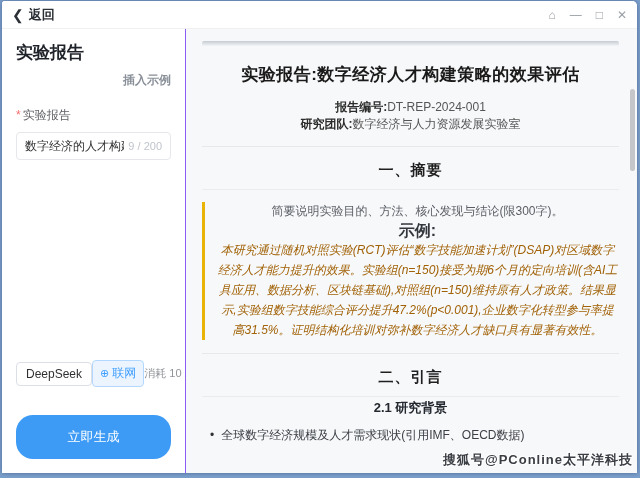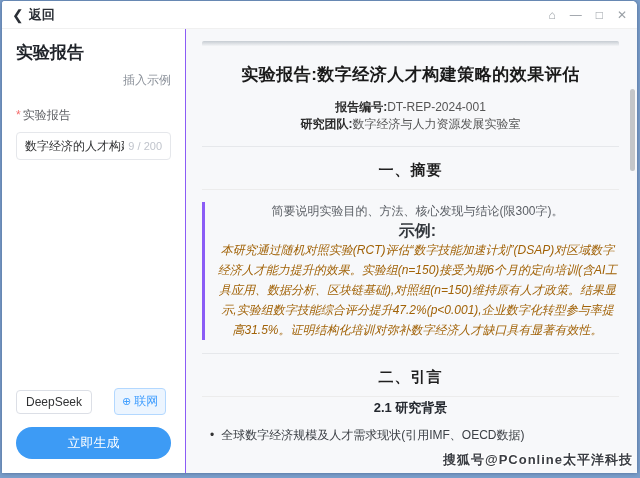--- a/index.html
+++ b/index.html
@@ -29,44 +29,44 @@
   .wc-home{ font-size:14px; }
   
   .main{ flex:1; display:flex; min-height:0; }
   
   .sidebar{
     width:184px; flex:0 0 184px; background:#ffffff;
     border-right:1px solid #8b5cf6; padding:12px 14px 14px 14px;
     display:flex; flex-direction:column;
   }
   .sb-title{ font-size:17px; font-weight:bold; color:#1f2329; }
-  .sb-insert{ align-self:flex-end; margin-top:8px; font-size:12px; color:#8a9099; cursor:pointer; }
+  .sb-insert{ align-self:flex-end; margin-top:8px; font-size:12px; color:#8a9099; cursor:pointer;font-weight:bold; }
   .sb-field-label{ margin-top:18px; font-size:12px; color:#606266; }
   .req-mark{ color:#f56c6c; margin-right:2px; font-size:12px; }
   .sb-input{
     margin-top:8px; height:28px; border:1px solid #e5e7eb; border-radius:4px;
     background:#fff; display:flex; align-items:center; padding:0 8px; gap:4px;
   }
   .sb-input-value{ flex:1; font-size:12px; color:#303133; white-space:nowrap; overflow:hidden; }
   .sb-input-counter{ font-size:11px; color:#c0c4cc; white-space:nowrap; }
   .sb-spacer{ flex:1; }
-  .sb-footer{ display:flex; align-items:center; gap:22px;margin-top:32px; }
+  .sb-footer{ display:flex; align-items:center; gap:0;margin-top:32px; }
   .chip-model{
     border:1px solid #dcdfe6; border-radius:4px; padding:4px 9px;
     font-size:12px; color:#303133; background:#fff; cursor:pointer; white-space:nowrap;
   }
   .chip-network{
     border:1px solid #b3d8ff; border-radius:4px; padding:4px 7px;
     font-size:12px; color:#409eff; background:#ecf5ff; cursor:pointer;
     display:flex; align-items:center; gap:3px; white-space:nowrap;
   }
   .globe{ font-size:11px; line-height:1; }
   .cost-label{ font-size:11px; color:#909399; white-space:nowrap; }
   .generate-btn{
-    margin-top:12px; height:32px; border:none; border-radius:17px;
+    margin-top:28px; height:44px; border:none; border-radius:17px;
     background:#3d9bf5; color:#ffffff; font-size:13px; cursor:pointer;
     font-family:inherit; width:100%;
   }
   
   .content{
     flex:1; background:#f7f8fa; position:relative;
     padding:0 18px 0 16px; overflow:hidden;text-align:center;
   }
   .top-shadow-divider{
     margin-top:12px; height:6px; border-radius:2px;
@@ -75,21 +75,21 @@
   .doc-title{ margin-top:16px; font-size:17px; font-weight:bold; color:#1a1a1a; letter-spacing:.5px; }
   .doc-meta{ margin-top:13px; }
   .meta-line{ font-size:12px; line-height:17px; color:#555; }
   .meta-label{ font-weight:bold; color:#2c2c2c; }
   .hr{ border:none; border-top:1px solid #e6e8eb; margin:13px 0 0 0; }
   .sec-heading{
     margin-top:14px; font-size:15px; font-weight:bold; color:#1f1f1f;
     padding-bottom:9px; border-bottom:1px solid #ececec; letter-spacing:1px;
   }
   .example-block{
-    margin-top:12px; border-left:3px solid #8b5cf6; padding-left:11px;
+    margin-top:12px; border-left:3px solid #eab308; padding-left:11px;
   }
   .example-note{ font-size:12px; color:#5a5e64; line-height:19px; }
   .example-label{ font-size:16px; font-weight:bold; color:#33373d; line-height:19px; }
   .example-text{ font-size:12px; color:#a16207; font-style:italic; line-height:20px; margin-top:0; }
   .sub-heading{ margin-top:2px; font-size:13px; font-weight:bold; color:#23272e; }
   .bullet-list{ margin-top:10px; }
   .bullet-row{ display:flex; gap:7px; font-size:12px; color:#3c4046; line-height:16px; margin-top:9px; padding-left:8px; }
   .bullet-dot{ color:#333; font-size:12px; line-height:16px; }
   .b-bold{ font-weight:bold; color:#23272e; }
   

